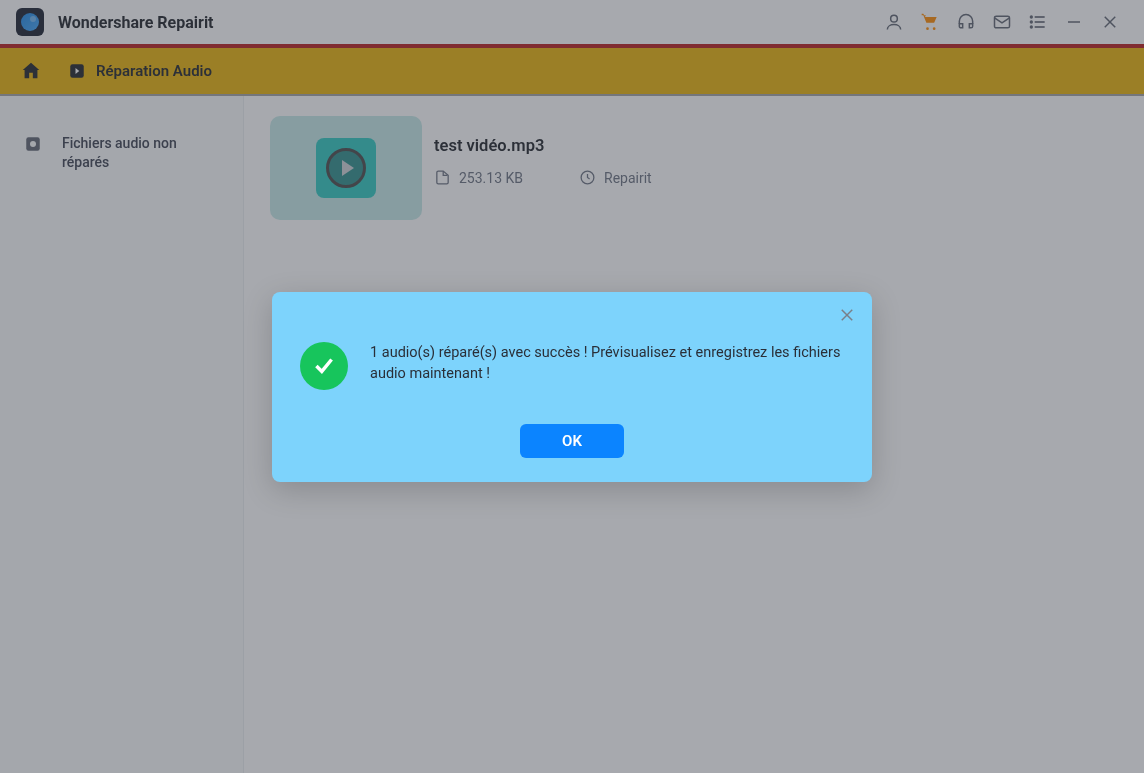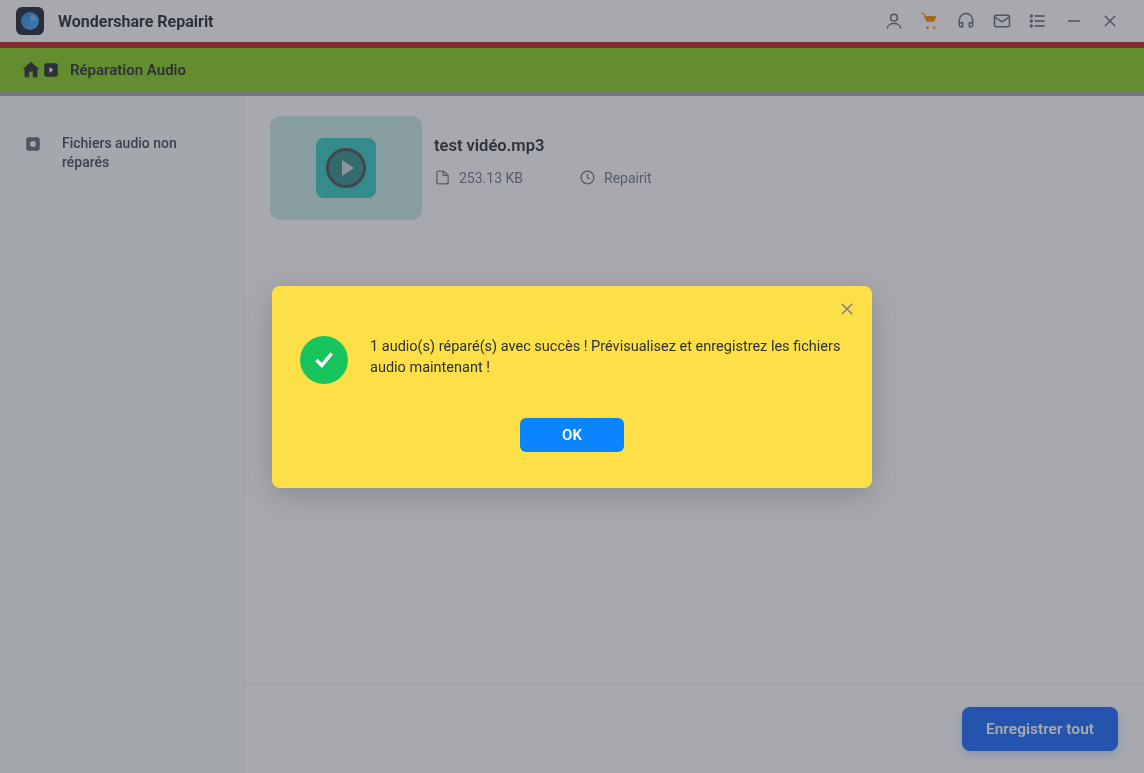--- a/index.html
+++ b/index.html
@@ -1,27 +1,27 @@
 <!DOCTYPE html>
 <html><head>
 <meta charset="utf-8">
 <style>
 * { margin: 0; padding: 0; box-sizing: border-box; font-family: -apple-system, BlinkMacSystemFont, "Segoe UI", Roboto, Arial, sans-serif; }
 body { width: 1144px; height: 773px; background: #f7f8fa; overflow: hidden; position: relative; }
 
-.titlebar { height: 48px; display: flex; align-items: center; padding: 0 16px; background: #fff; border-bottom: 6px solid #b91c1c; }
+.titlebar { height: 48px; display: flex; align-items: center; padding: 0 16px; background: #fff; border-bottom: 4px solid #b91c1c; }
 .app-logo { width: 28px; height: 28px; background: #1a1f2e; border-radius: 6px; display: flex; align-items: center; justify-content: center; margin-right: 14px; }
 .app-logo-inner { width: 18px; height: 18px; border-radius: 50%; background: linear-gradient(135deg, #1e88e5, #43a5f5); position: relative; }
 .app-logo-inner::after { content: ""; position: absolute; top: 3px; right: 3px; width: 6px; height: 6px; background: #fff; border-radius: 50%; opacity: .3; }
 .app-title { font-size: 16px; font-weight: 700; color: #1f2329; }
 .title-spacer { flex: 1; }
 .title-icon { width: 36px; height: 36px; display: flex; align-items: center; justify-content: center; color: #5f6571; cursor: pointer; }
 .title-icon.cart { color: #ff8a00; }
 
-.navbar { height: 48px; display: flex; align-items: center; padding: 0 20px; background: #84cc16; border-bottom: 5px solid #a3a3a3; }
+.navbar { height: 48px; display: flex; align-items: center; padding: 0 20px; background: #eab308; border-bottom: 2px solid #a3a3a3; gap: 26px; }
 .nav-home, .nav-audio { display: flex; align-items: center; gap: 10px; color: #1f2329; }
 .nav-label { font-size: 15px; font-weight: 600; }
 
 .body { display: flex; height: calc(773px - 96px); }
 .sidebar { width: 244px; background: #fafbfc; border-right: 1px solid #eceef0; padding: 24px 12px; }
 .side-item { display: flex; align-items: flex-start; gap: 20px; padding: 14px 12px; border-radius: 8px; cursor: pointer; font-size: 14px; color: #3c4250; }
 .side-item.active { background: #e9ecf1; color: #1264ff; }
 .side-item .label { line-height: 1.35; font-weight: 500; }
 .side-icon { flex-shrink: 0; margin-top: 1px; }
 
@@ -38,21 +38,21 @@
 .meta { display: flex; align-items: center; gap: 8px; text-align: right; }
 .file-status { display: flex; align-items: center; gap: 10px; color: #1aa05a; font-size: 14px; }
 .status-dot { width: 18px; height: 18px; background: #1aa05a; border-radius: 50%; display: flex; align-items: center; justify-content: center; }
 .status-dot svg { stroke: #fff; }
 .save-btn { border: 1.5px solid #1264ff; color: #1264ff; background: #fff; font-weight: 600; font-size: 15px; padding: 8px 22px; border-radius: 7px; cursor: pointer; }
 
 .footer { position: absolute; left: 0; right: 0; bottom: 0; height: 90px; border-top: 1px solid #e8eaed; display: flex; align-items: center; justify-content: flex-end; padding: 0 26px; background: #fff; }
 .save-all-btn { background: #1264ff; color: #fff; border: none; font-weight: 600; font-size: 15.5px; padding: 13px 24px; border-radius: 8px; cursor: pointer; box-shadow: 0 4px 10px rgba(18,100,255,.25); }
 
 .overlay { position: absolute; inset: 0; background: rgba(60,65,75,.45); display: flex; align-items: center; justify-content: center; }
-.dialog { width: 600px; background: #fde047; border-radius: 8px; padding: 24px 28px 36px; position: relative; box-shadow: 0 8px 30px rgba(0,0,0,.18); }
+.dialog { width: 600px; background: #7dd3fc; border-radius: 8px; padding: 24px 28px 24px; position: relative; box-shadow: 0 8px 30px rgba(0,0,0,.18); }
 .dialog-close { position: absolute; top: 14px; right: 16px; cursor: pointer; color: #7a7f88; }
 .dialog-body { display: flex; gap: 22px; margin-top: 26px; margin-bottom: 34px; }
 .dialog-icon { width: 48px; height: 48px; background: #17c55c; border-radius: 50%; display: flex; align-items: center; justify-content: center; flex-shrink: 0; }
 .dialog-msg { font-size: 14.5px; color: #2a2f38; line-height: 1.5; }
 .dialog-actions { display: flex; justify-content: center; }
 .ok-btn { background: #0b84ff; color: #fff; border: none; font-weight: 600; font-size: 15px; width: 104px; height: 34px; border-radius: 6px; cursor: pointer; }
 
 svg { display: block; }
 </style>
 </head>
@@ -166,23 +166,20 @@
                   <circle cx="12" cy="12" r="9"></circle>
                   <path d="M12 7v5l3 2"></path>
                 </svg>
               <span>Repairit</span>
             </div>
           </div>
         </div>
       </div>
     </div>
 
-    <div class="footer">
-      <button class="save-all-btn">Enregistrer tout</button>
-    </div>
   </div>
 </div>
 
 <div class="overlay">
   <div class="dialog">
     <div class="dialog-close">
       <svg width="18" height="18" viewBox="0 0 24 24" stroke="currentColor" stroke-width="2">
           <line x1="5" y1="5" x2="19" y2="19"></line>
           <line x1="19" y1="5" x2="5" y2="19"></line>
         </svg>

